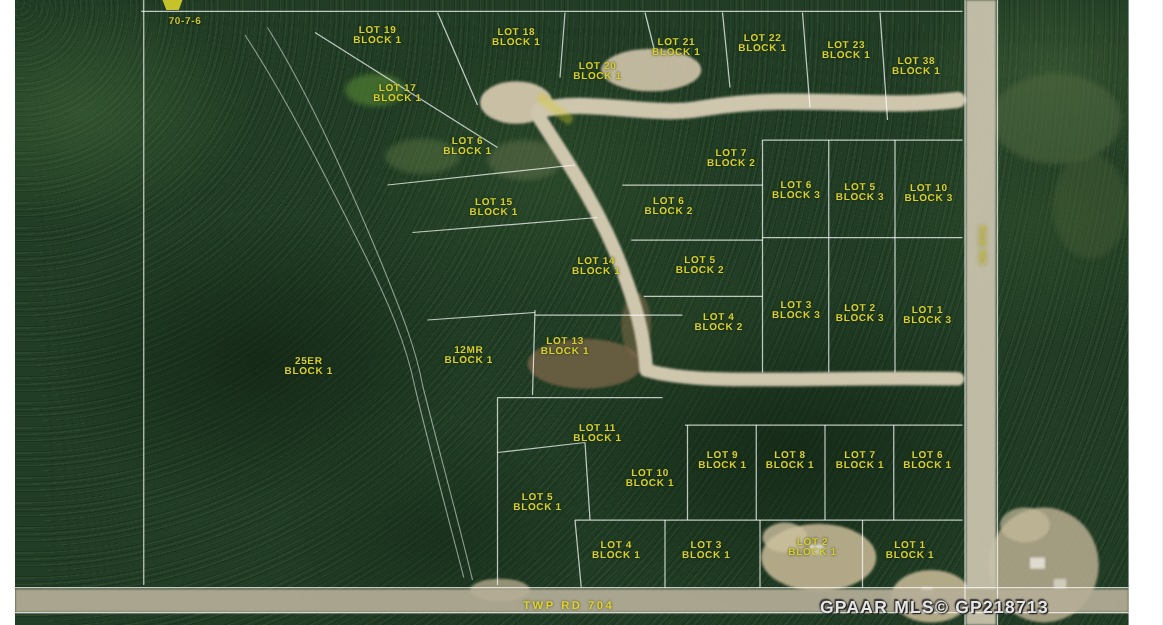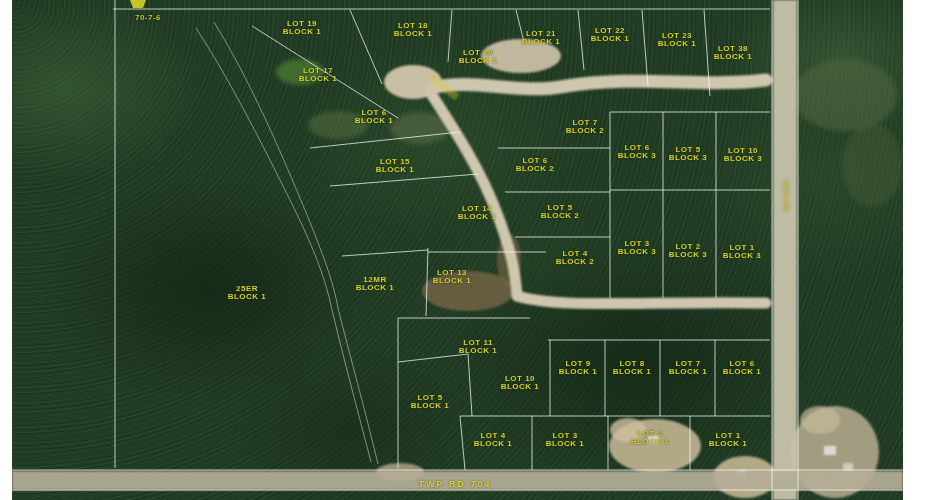--- a/index.html
+++ b/index.html
@@ -309,16 +309,17 @@
     </div>
 
   <div id="section-id">70-7-6</div>
 
   <div id="twp-road-label" class="road-label" style="left:455px;top:484px;">TWP RD 704</div>
 
   <div id="rge-road-label" class="road-label" style="left:786px;top:196px;">RGE RD</div>
 
   <div id="crescent-road-label" class="road-label" style="left:444px;top:87px;width:34px;height:8px;background:rgba(214,207,42,.45);border-radius:3px;"></div>
 
+  <div id="watermark">GPAAR MLS© GP218713</div>
 
   <div id="margin-left" class="margin"></div>
   <div id="margin-right" class="margin"></div>
 </div>
 
 </body></html>

